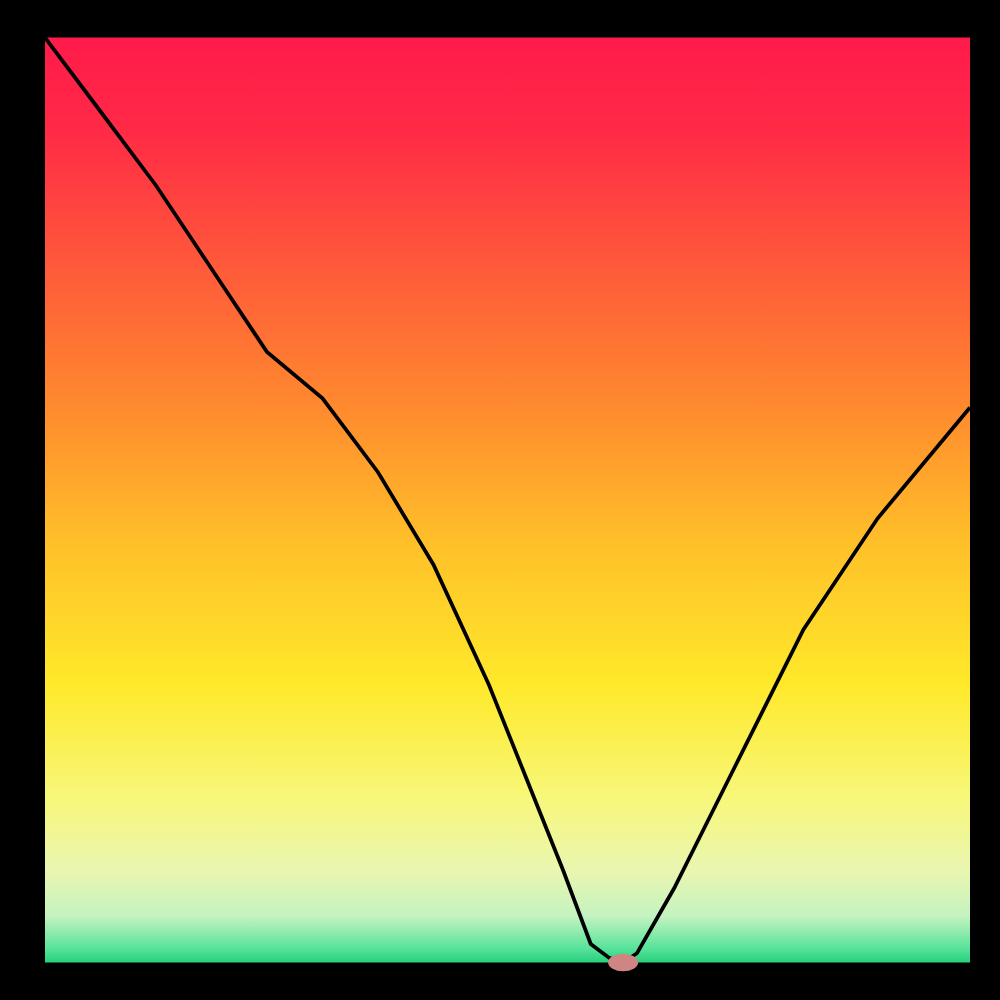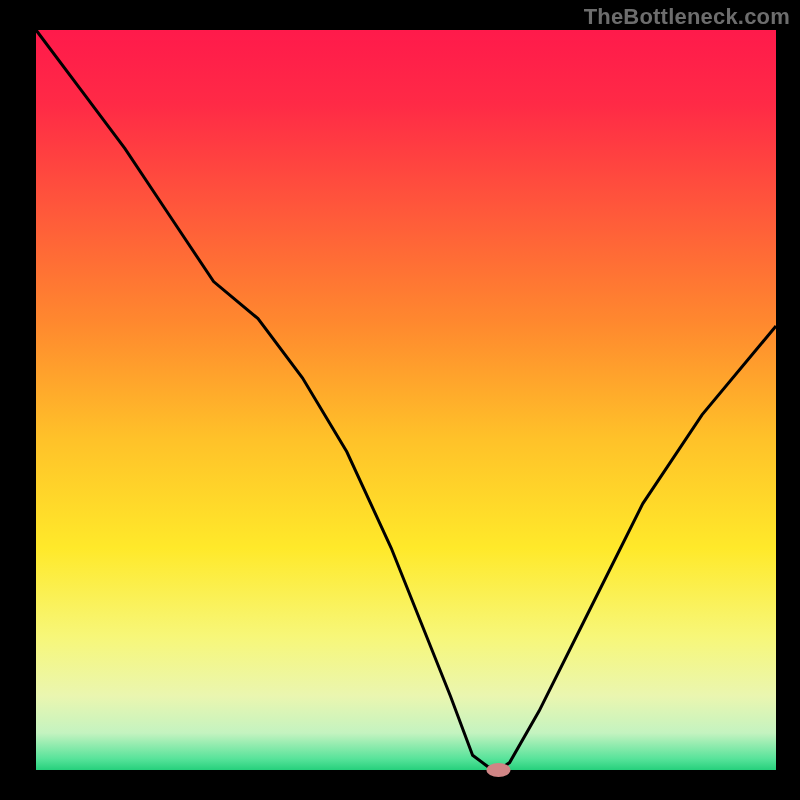--- a/index.html
+++ b/index.html
@@ -30,21 +30,20 @@
   svg {
     position: absolute;
     top: 0;
     left: 0;
   }
 </style>
 </head>
 <body>
 
 <div class="frame">
-  <div class="attribution">TheBottleneck.com</div>
 
   <svg id="chart-svg" width="800" height="800" viewBox="0 0 800 800">
     <defs>
       <linearGradient id="bg-grad" x1="0" y1="0" x2="0" y2="1">
           <stop offset="0%" stop-color="#ff1a4b"></stop>
           <stop offset="10%" stop-color="#ff2a46"></stop>
           <stop offset="25%" stop-color="#ff5a3a"></stop>
           <stop offset="40%" stop-color="#ff8a2e"></stop>
           <stop offset="55.00000000000001%" stop-color="#ffc129"></stop>
           <stop offset="70%" stop-color="#ffe92a"></stop>

